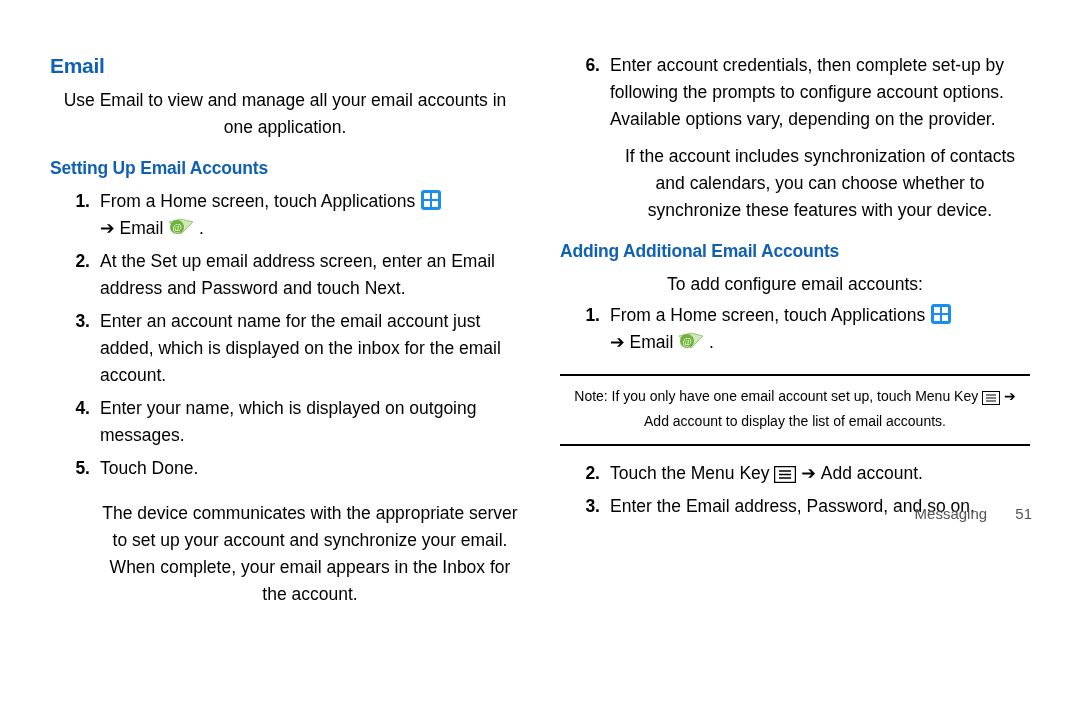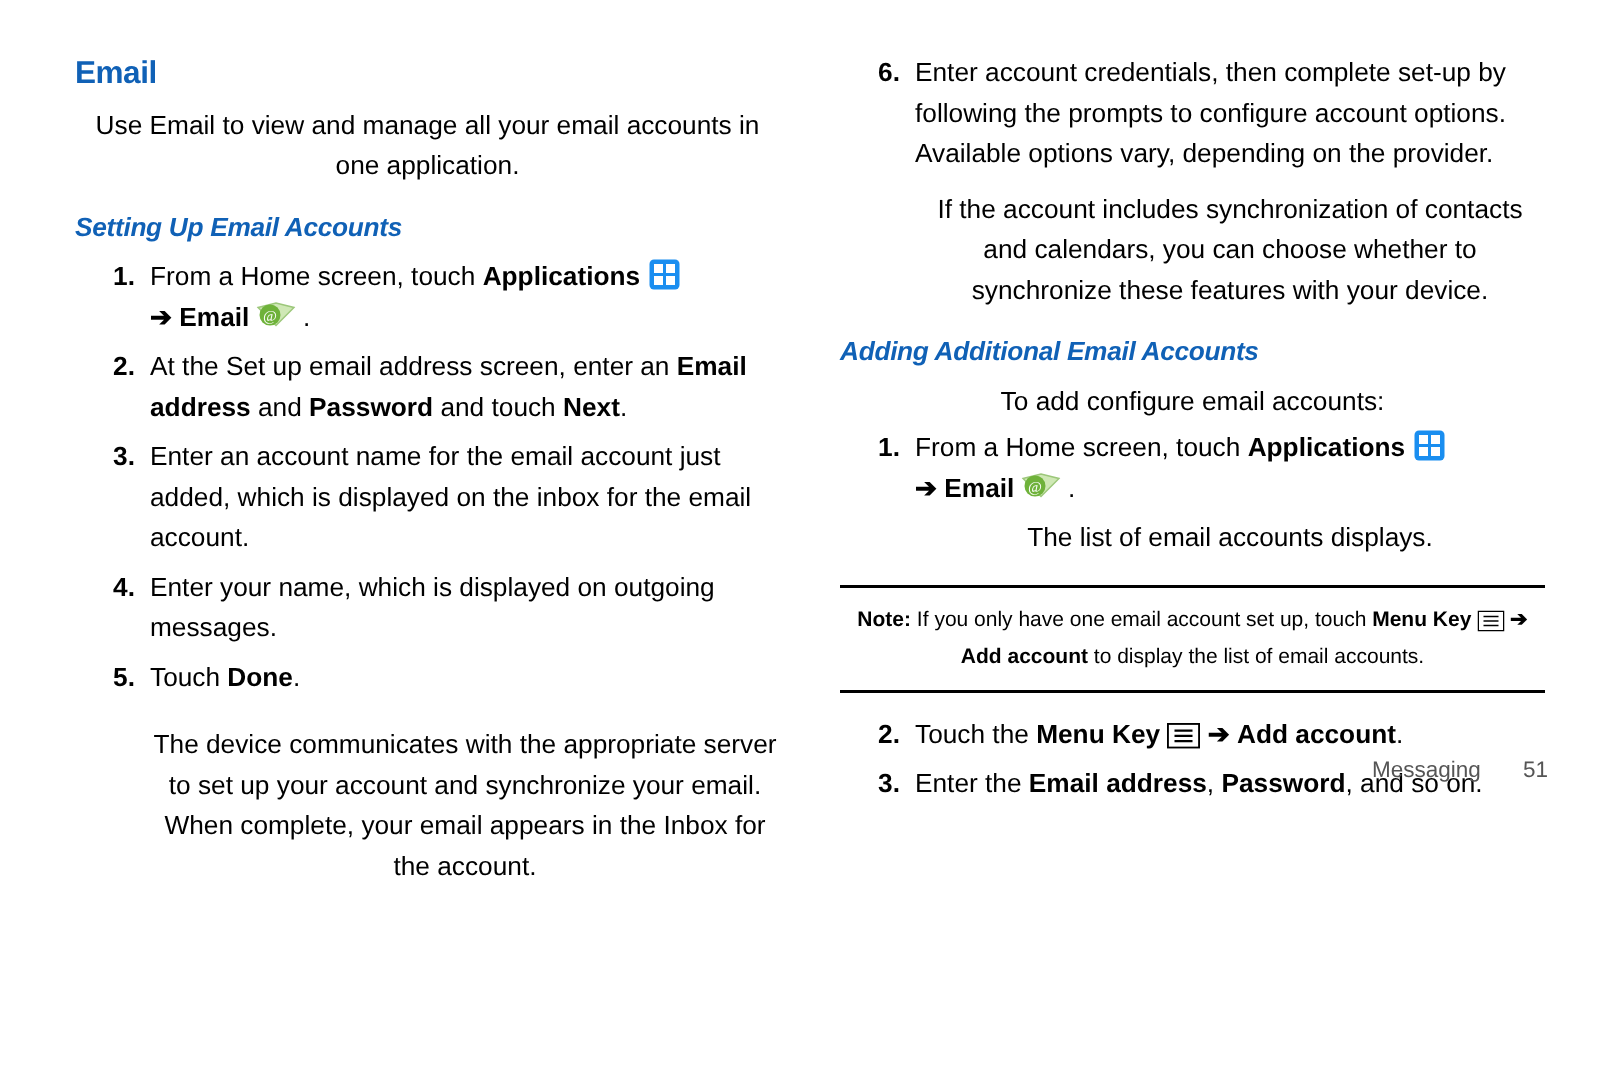--- a/index.html
+++ b/index.html
@@ -11,39 +11,38 @@
     font-family: Arial, Helvetica, sans-serif;
     color: #000;
     font-size: 17.5px;
     line-height: 27px;
   }
   .page {
     position: relative;
     width: 1080px;
     height: 532px;
     box-sizing: border-box;
-    padding: 35px 30px 0 30px;
+    padding: 52px 30px 0 30px;
     display: flex;
   }
   .col {
     flex: 1;
     padding: 0 20px;
   }
   .email-title {
     color: #1061b6;
     font-weight: bold;
     font-family: Arial, Helvetica, sans-serif;
     font-size: 21px;
     margin: 0 0 8px 0;
     letter-spacing: -0.3px;
   }
   .subsection {
     color: #1061b6;
     font-weight: bold;
-    font-style: italic;
     font-size: 17.5px;
     margin: 14px 0 6px 0;
     letter-spacing: -0.2px;
   }
   .para { margin: 4px 0 4px 0; text-align: center; }
   ol {
     list-style: none;
     padding-left: 0;
     margin: 0;
   }
@@ -54,21 +53,21 @@
     position: relative;
   }
   ol > li > .num {
     position: absolute;
     left: 18px;
     top: 0;
     font-weight: bold;
     text-align: right;
     width: 22px;
   }
-  .b { font-weight: bold; }
+  .b { font-weight: normal; }
   .icon-apps, .icon-email, .icon-menu {
     display: inline-block;
     vertical-align: -4px;
     line-height: 0;
   }
   .note-box {
     border-top: 2px solid #000;
     border-bottom: 2px solid #000;
     margin: 18px 0 14px 0;
     padding: 8px 4px 10px 4px;
@@ -165,21 +164,20 @@
             </svg>
         </span><br>
         <span class="b arrow">➔</span><span class="b"> Email </span>
         <span class="icon-email">
           <svg width="26" height="20">
               <polygon points="1,4 13,1 25,4 13,16" fill="#cfe8b5" stroke="#9cc77a"></polygon>
               <circle cx="9" cy="9" r="7" fill="#6fb23a"></circle>
               <text x="9" y="13" font-size="10" fill="#fff" font-style="italic" text-anchor="middle" font-family="serif">@</text>
             </svg>
         </span><span> .</span>
-        <div class="para" style="margin-top:6px">The list of email accounts displays.</div>
       </li>
     </ol>
 
     <div class="note-box">
       <span class="b">Note:</span><span> If you only have one email account set up, touch </span><span class="b">Menu Key</span>
       <span class="icon-menu">
         <svg width="18" height="14">
             <rect x="0.5" y="0.5" width="17" height="13" fill="#fff" stroke="#000"></rect>
             <line x1="4" y1="4" x2="14" y2="4" stroke="#000"></line>
             <line x1="4" y1="7" x2="14" y2="7" stroke="#000"></line>

